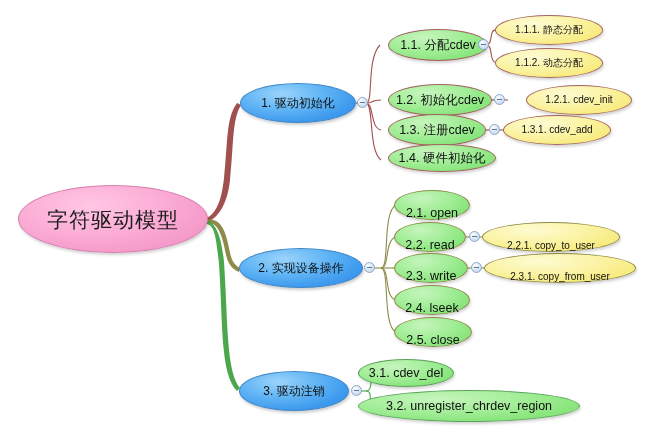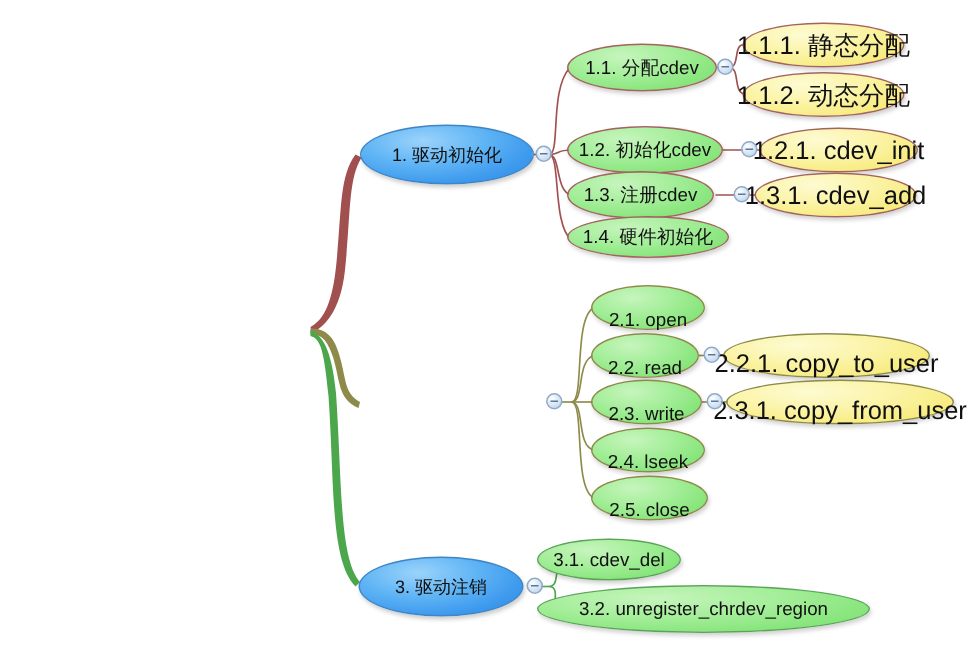--- a/index.html
+++ b/index.html
@@ -64,30 +64,30 @@
   }
 
   
   .node.lvl2 {
     background: radial-gradient(ellipse at 36% 26%, #c6f5bd 0%, #a5ee9a 40%, #8ae67e 72%, #7ade6c 100%);
     border: 1px solid #7c9b6e;
     color: #101010;
     font-size: 12.5px;
     box-shadow: 1px 2px 3px rgba(0,0,0,0.18);
   }
-  .node.lvl2.red-border { border-color: #a3635f; }
+  .node.lvl2.red-border { border-color: #a3635f; margin-left: 10px; }
   .node.lvl2.olive-border { border-color: #8d8a4a; align-items: flex-end; }
   .node.lvl2.green-border { border-color: #5ba35b; }
 
   
   .node.lvl3 {
     background: radial-gradient(ellipse at 36% 26%, #fdfbd2 0%, #fbf4a9 40%, #f8ec84 72%, #f6e868 100%);
     border: 1px solid #b0862f;
     color: #101010;
-    font-size: 17px;
+    font-size: 10px;
     box-shadow: 1px 2px 3px rgba(0,0,0,0.18);
   }
   .node.lvl3.red-border { border-color: #a3635f; }
   .node.lvl3.olive-border { border-color: #8d8a4a; align-items: flex-end; }
 
   
   .toggle {
     position: absolute;
     width: 11px;
     height: 11px;
@@ -154,25 +154,31 @@
       <path d="M 468,268 L 486,268"></path>
     </g>
 
     <g fill="none" stroke="#4ca64c" stroke-width="1.1">
       <path d="M 355,391 L 366,391"></path>
       <path d="M 366,391 C 375,391 366,374 380,373"></path>
       <path d="M 366,391 C 375,391 366,408 372,410"></path>
     </g>
   </svg>
 
+  <div class="node root" style="left:18px; top:185px; width:190px; height:68px;">
+    <span class="node-label">字符驱动模型</span>
+  </div>
 
   <div class="node lvl1" style="left:240px; top:83px; width:116px; height:40px;">
     <span class="node-label">1. 驱动初始化</span>
   </div>
 
+  <div class="node lvl1" style="left:239px; top:248px; width:124px; height:40px;">
+    <span class="node-label">2. 实现设备操作</span>
+  </div>
 
   <div class="node lvl1" style="left:239px; top:371px; width:110px; height:40px;">
     <span class="node-label">3. 驱动注销</span>
   </div>
 
   <div class="node lvl2 red-border" style="left:378px; top:29px; width:100px; height:32px;">
     <span class="node-label">1.1. 分配cdev</span>
   </div>
 
   <div class="node lvl2 red-border" style="left:378px; top:84px; width:104px; height:32px;">
@@ -188,21 +194,21 @@
   </div>
 
   <div class="node lvl3 red-border" style="left:495px; top:15px; width:108px; height:30px;">
     <span class="node-label">1.1.1. 静态分配</span>
   </div>
 
   <div class="node lvl3 red-border" style="left:495px; top:48px; width:108px; height:30px;">
     <span class="node-label">1.1.2. 动态分配</span>
   </div>
 
-  <div class="node lvl3 red-border" style="left:506px; top:85px; width:106px; height:30px;">
+  <div class="node lvl3 red-border" style="left:526px; top:85px; width:106px; height:30px;">
     <span class="node-label">1.2.1. cdev_init</span>
   </div>
 
   <div class="node lvl3 red-border" style="left:503px; top:115px; width:108px; height:30px;">
     <span class="node-label">1.3.1. cdev_add</span>
   </div>
 
   <div class="node lvl2 olive-border" style="left:394px; top:190px; width:76px; height:30px;">
     <span class="node-label">2.1. open</span>
   </div>

